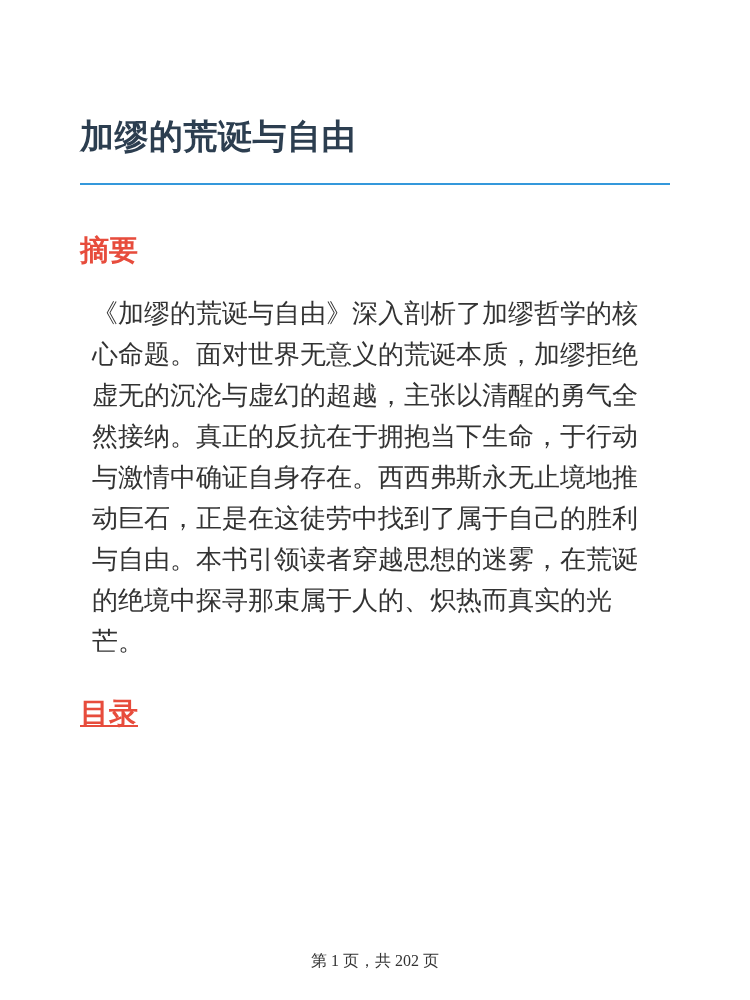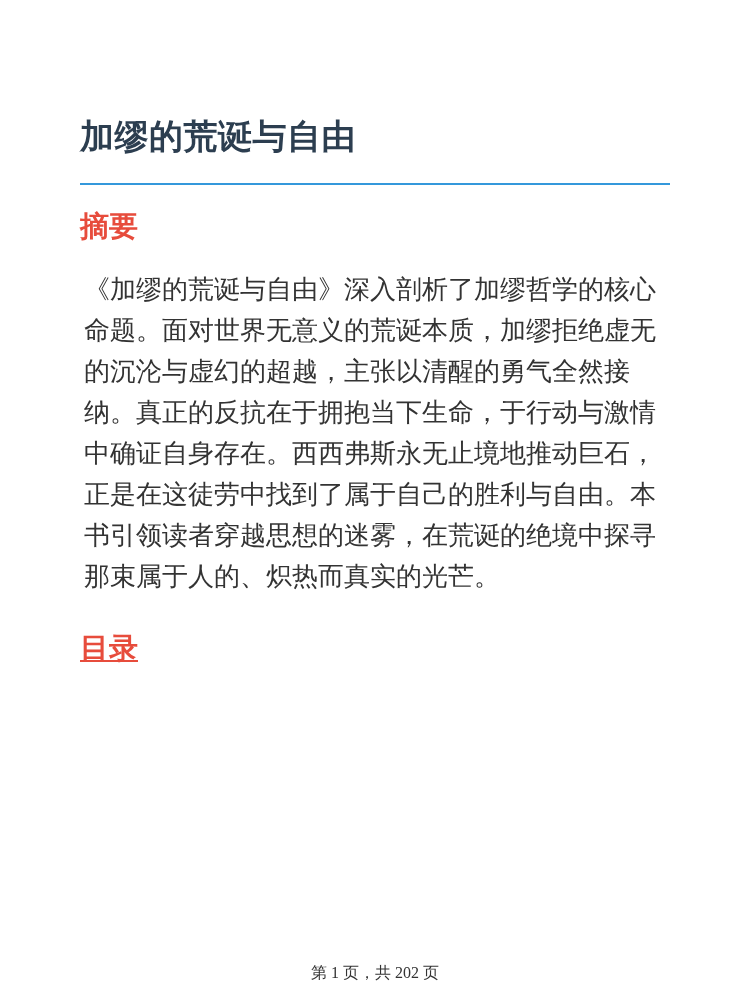--- a/index.html
+++ b/index.html
@@ -27,28 +27,28 @@
     color: #2c3e50;
     letter-spacing: 0.5px;
     padding-bottom: 26px;
     border-bottom: 2px solid #3498db;
   }
   .section-heading {
     font-size: 29px;
     line-height: 1.2;
     font-weight: bold;
     color: #e74c3c;
-    margin: 24px 0 25px 0;
+    margin: 48px 0 25px 0;
   }
   .section-heading.toc-heading {
     margin-top: 34px;
     text-decoration: underline;
   }
   .abstract-text {
-    margin: 4px;
+    margin: 12px;
     font-size: 26px;
     line-height: 1.58;
     color: #333333;
     text-align: left;
   }
   ul.toc {
     margin: 0;
     padding-left: 56px;
     font-size: 26px;
     line-height: 1.58;
@@ -62,21 +62,21 @@
     list-style-type: circle;
     padding-left: 52px;
     margin: 7px 0 0 0;
   }
   ul.toc ul > li {
     margin: 0 0 7px 0;
   }
   .page-footer {
     position: absolute;
     left: 0;
-    bottom: 16px;
+    bottom: 28px;
     width: 100%;
     text-align: center;
     font-family: "Liberation Serif", "DejaVu Serif", serif;
     font-size: 16px;
     color: #333333;
   }
 </style>
 </head>
 <body>
 

